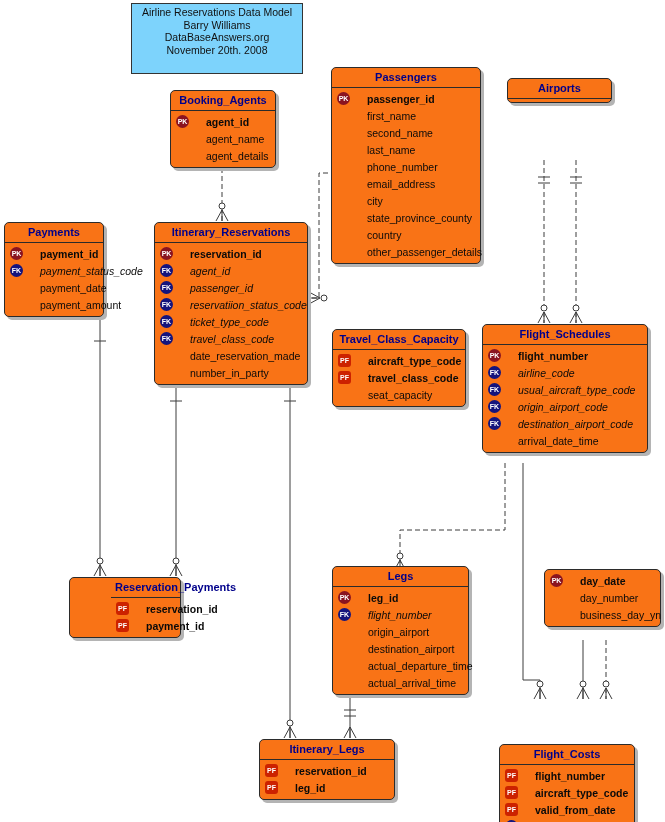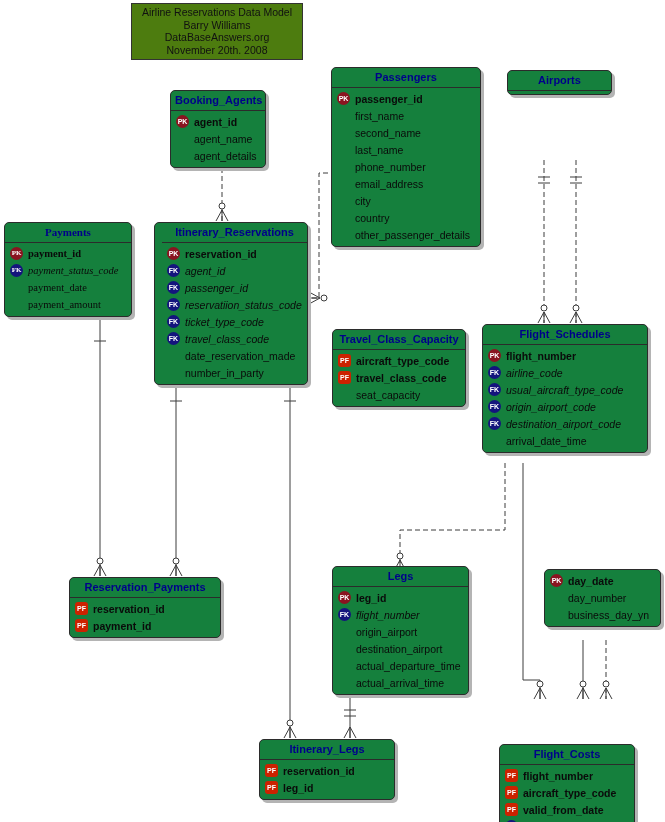--- a/index.html
+++ b/index.html
@@ -1,33 +1,33 @@
 <!DOCTYPE html>
 <html><head>
 <meta charset="utf-8">
 <style>
   html,body{margin:0;padding:0;background:#ffffff;font-family:"Liberation Sans",sans-serif;}
   #canvas{position:relative;width:665px;height:822px;background:#ffffff;overflow:hidden;}
   #wires{position:absolute;left:0;top:0;}
   #entities{position:absolute;left:0;top:0;width:665px;height:822px;}
   .title-block{
     position:absolute;left:131px;top:3px;width:170px;
-    border:1px solid #333;background:#4d7c0f;text-align:center;
-    font-size:10.5px;line-height:12.5px;color:#111;padding:2px 0 3px 0;
+    border:1px solid #333;background:#7dd3fc;text-align:center;
+    font-size:10.5px;line-height:12.5px;color:#111;padding:2px 0 17px 0;
   }
   .entity{
-    position:absolute;background:#15803d;border:1px solid #2b2b2b;border-radius:5px;
+    position:absolute;background:#f97316;border:1px solid #2b2b2b;border-radius:5px;
     box-shadow:3px 3px 0 #b4b4b4;padding-bottom:3px;box-sizing:border-box;
   }
   .entity-title{
     font-weight:bold;color:#00008b;text-align:center;font-size:11px;line-height:13px;
     padding:3px 4px 3px 4px;border-bottom:1px solid #2b2b2b;white-space:nowrap;
   }
   .entity-body{padding-top:2px;}
-  .attr-row{display:flex;align-items:center;height:17px;padding:0 6px 0 5px;font-size:10.5px;color:#0a0a0a;white-space:nowrap;}
+  .attr-row{display:flex;align-items:center;height:17px;padding:0 6px 0 5px;font-size:10.5px;color:#0a0a0a;white-space:nowrap;gap:12px;}
   .badge{
     width:13px;height:13px;min-width:13px;border-radius:50%;color:#fff;
     font-size:7px;font-weight:bold;display:flex;align-items:center;justify-content:center;
     margin-right:5px;letter-spacing:0;line-height:13px;
   }
   .badge.pk{background:#8a1420;}
   .badge.fk{background:#14147d;}
   .badge.pf{background:#cc2200;border-radius:3px;}
   .badge.none{background:transparent;}
   .attr-name.bold{font-weight:bold;}
@@ -101,21 +101,21 @@
       <line x1="606" y1="688" x2="612" y2="699" stroke="#3c3c3c" stroke-width="1"></line>
       <circle cx="606" cy="684" r="3" fill="#ffffff" stroke="#3c3c3c"></circle>
       <polyline points="350,695 350,738" fill="none" stroke="#3c3c3c" stroke-width="1"></polyline>
       <line x1="350" y1="727" x2="344" y2="738" stroke="#3c3c3c" stroke-width="1"></line>
       <line x1="350" y1="727" x2="350" y2="738" stroke="#3c3c3c" stroke-width="1"></line>
       <line x1="350" y1="727" x2="356" y2="738" stroke="#3c3c3c" stroke-width="1"></line>
       <line x1="344" y1="710" x2="356" y2="710" stroke="#3c3c3c" stroke-width="1"></line>
       <line x1="344" y1="716" x2="356" y2="716" stroke="#3c3c3c" stroke-width="1"></line>
     </svg>
   <div id="entities">
-      <div class="entity" style="left: 170px; top: 90px; width: 96px;">
+      <div class="entity" style="left: 170px; top: 90px; width: 106px;">
         <div class="entity-title">Booking_Agents</div>
         <div class="entity-body">
           <div class="attr-row">
             <span class="badge pk">PK</span>
             <span class="attr-name bold">agent_id</span>
           </div>
           <div class="attr-row">
             <span class="badge none"></span>
             <span class="attr-name">agent_name</span>
           </div>
@@ -151,53 +151,57 @@
           <div class="attr-row">
             <span class="badge none"></span>
             <span class="attr-name">email_address</span>
           </div>
           <div class="attr-row">
             <span class="badge none"></span>
             <span class="attr-name">city</span>
           </div>
           <div class="attr-row">
             <span class="badge none"></span>
+            <span class="attr-name">state_province_county</span>
+          </div>
+          <div class="attr-row">
+            <span class="badge none"></span>
             <span class="attr-name">country</span>
           </div>
           <div class="attr-row">
             <span class="badge none"></span>
             <span class="attr-name">other_passenger_details</span>
           </div>
         </div>
       </div>
-      <div class="entity" style="left: 507px; top: 70px; width: 105px;">
+      <div class="entity" style="left: 507px; top: 78px; width: 105px;">
         <div class="entity-title">Airports</div>
       </div>
-      <div class="entity" style="left: 4px; top: 222px; width: 128px; font-family: Liberation Serif, serif;">
+      <div class="entity" style="left: 4px; top: 222px; width: 100px;">
         <div class="entity-title">Payments</div>
         <div class="entity-body">
           <div class="attr-row">
             <span class="badge pk">PK</span>
             <span class="attr-name bold">payment_id</span>
           </div>
           <div class="attr-row">
             <span class="badge fk">FK</span>
             <span class="attr-name italic">payment_status_code</span>
           </div>
           <div class="attr-row">
             <span class="badge none"></span>
             <span class="attr-name">payment_date</span>
           </div>
           <div class="attr-row">
             <span class="badge none"></span>
             <span class="attr-name">payment_amount</span>
           </div>
         </div>
       </div>
-      <div class="entity" style="left: 154px; top: 222px; width: 154px; padding-left: 7px;">
+      <div class="entity" style="left: 154px; top: 222px; width: 154px;">
         <div class="entity-title">Itinerary_Reservations</div>
         <div class="entity-body">
           <div class="attr-row">
             <span class="badge pk">PK</span>
             <span class="attr-name bold">reservation_id</span>
           </div>
           <div class="attr-row">
             <span class="badge fk">FK</span>
             <span class="attr-name italic">agent_id</span>
           </div>
@@ -266,21 +270,21 @@
           <div class="attr-row">
             <span class="badge fk">FK</span>
             <span class="attr-name italic">destination_airport_code</span>
           </div>
           <div class="attr-row">
             <span class="badge none"></span>
             <span class="attr-name">arrival_date_time</span>
           </div>
         </div>
       </div>
-      <div class="entity" style="left: 69px; top: 577px; width: 152px;">
+      <div class="entity" style="left: 69px; top: 577px; width: 112px; padding-left: 41px;">
         <div class="entity-title">Reservation_Payments</div>
         <div class="entity-body">
           <div class="attr-row">
             <span class="badge pf">PF</span>
             <span class="attr-name bold">reservation_id</span>
           </div>
           <div class="attr-row">
             <span class="badge pf">PF</span>
             <span class="attr-name bold">payment_id</span>
           </div>

